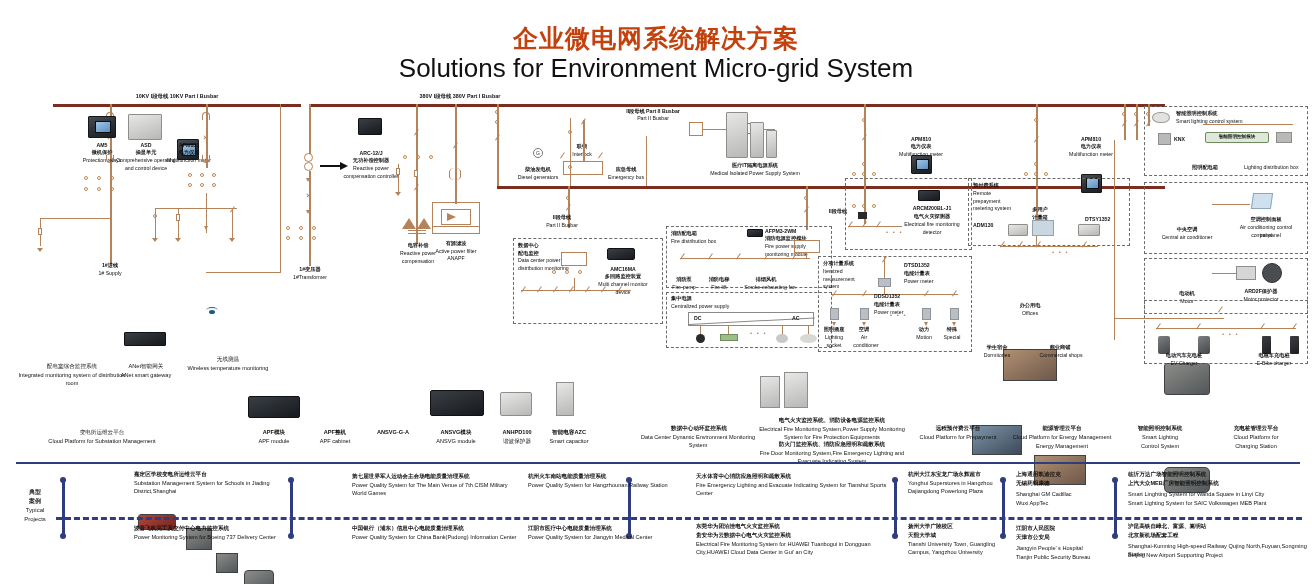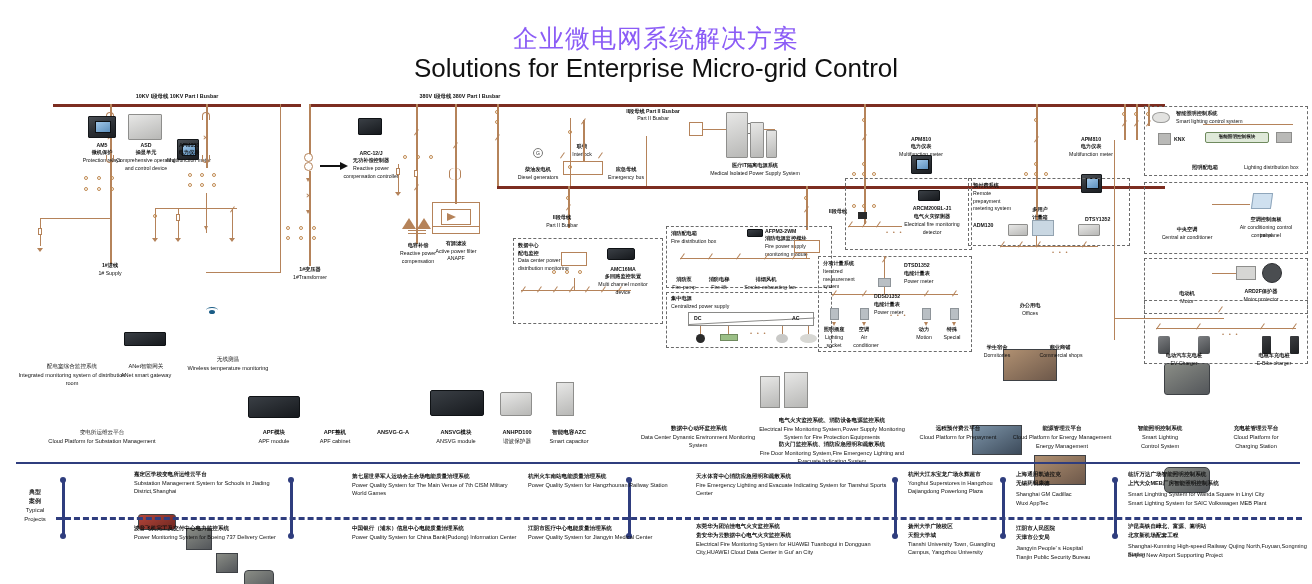--- a/index.html
+++ b/index.html
@@ -7,21 +7,21 @@
   body {
     width:1312px; height:584px; position:relative; overflow:hidden;
     font-family:"Liberation Sans","DejaVu Sans",sans-serif;
     color:#1a1a1a;
   }
   .abs { position:absolute; }
 
   
   #title-cn {
     left:0; top:22px; width:1312px; text-align:center;
-    font-size:25px; font-weight:400; letter-spacing:1px; color:#8b5cf6;
+    font-size:25px; font-weight:700; letter-spacing:1px; color:#c2410c;
   }
   #title-en {
     left:0; top:53px; width:1312px; text-align:center;
     font-size:26px; font-weight:400; color:#111;
   }
 
   
   .bus { background:#7c2d20; height:3px; }
   .wire-h { background:#b5835a; height:1px; }
   .wire-v { background:#b5835a; width:1px; }
@@ -123,21 +123,21 @@
   .proj-node {
     width:6px;height:6px;border-radius:50%;background:#2f3d7e;
   }
   .proj-txt { font-size:5.6px; line-height:1.5; color:#111; }
   #typical-label { font-size:6px; line-height:1.5; text-align:center; font-weight:700; }
 </style>
 </head>
 <body>
 
 <div class="abs" id="title-cn">企业微电网系统解决方案</div>
-<div class="abs" id="title-en">Solutions for Enterprise Micro-grid Control</div>
+<div class="abs" id="title-en">Solutions for Environment Micro-grid System</div>
 
 <div class="abs bus" style="left:53px; top:104px; width:248px;"></div>
 <div class="abs buslbl" style="left:53px; top:93px; width:248px;">10KV I段母线   10KV Part I Busbar</div>
 
 <div class="abs bus" style="left:310px; top:104px; width:855px;"></div>
 <div class="abs buslbl" style="left:330px; top:93px; width:260px;">380V I段母线   380V Part I Busbar</div>
 
 <div class="abs bus" style="left:497px; top:186px; width:668px;"></div>
 
 <div class="abs wire-v2" style="left:110px; top:104px; height:160px;"></div>

